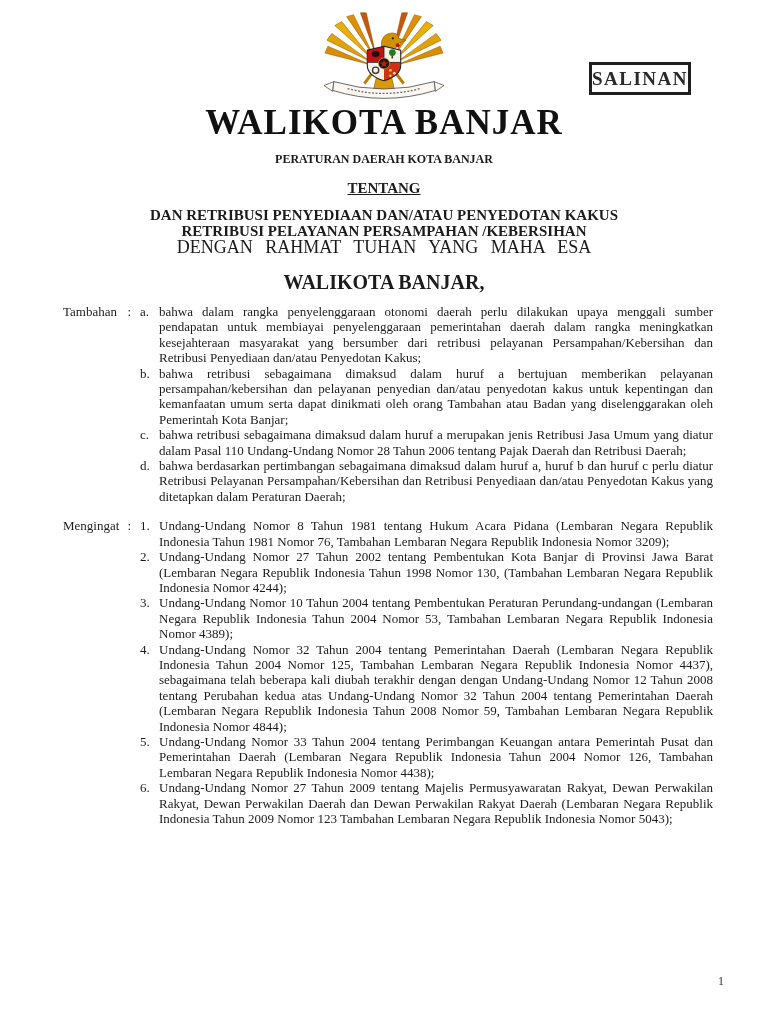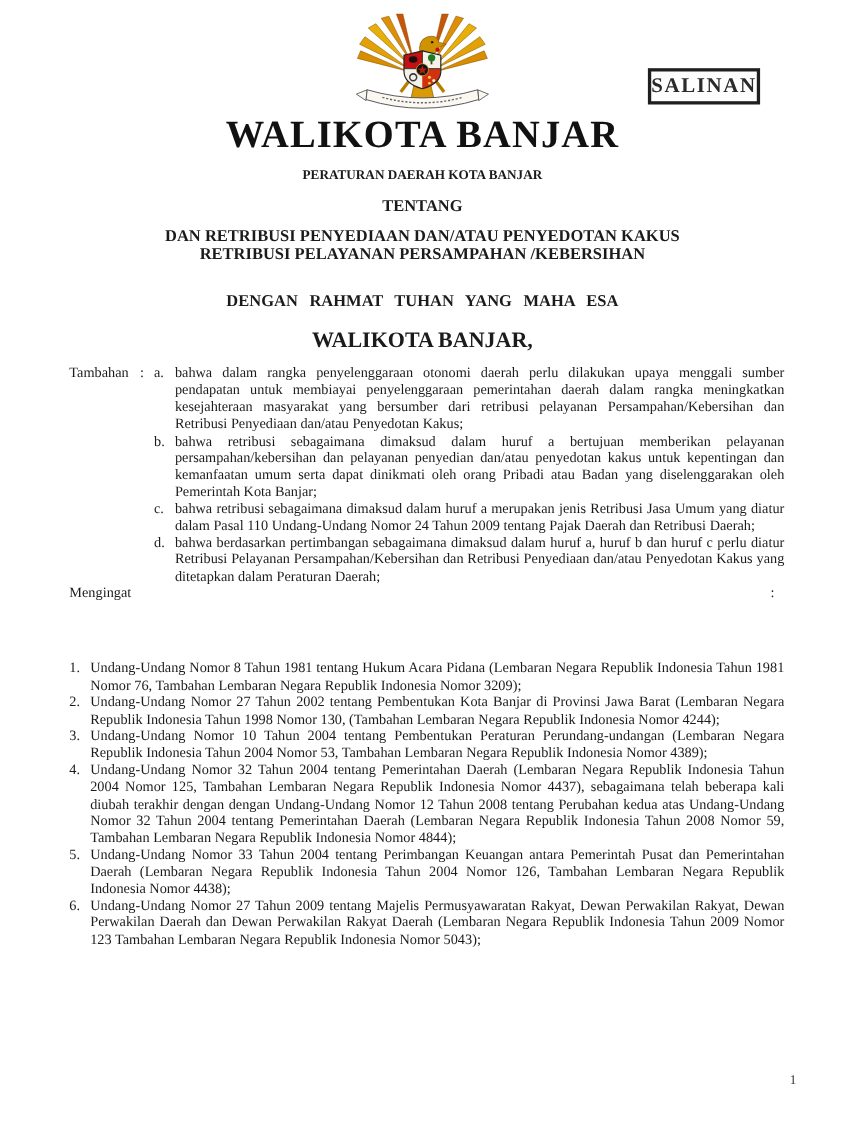--- a/index.html
+++ b/index.html
@@ -12,27 +12,27 @@
   .stamp{
     position:absolute;top:62px;left:589px;width:96px;height:27px;
     border:3px solid #1f1f1f;display:flex;align-items:center;justify-content:center;
     font-weight:bold;font-size:19px;letter-spacing:1.5px;color:#2a2a2a;background:#fdfdfd;
   }
   .header{text-align:center;}
   .doc-title{
     margin:0;font-size:35px;font-weight:bold;letter-spacing:1px;line-height:40px;color:#111;
   }
   .reg-lines{margin-top:8px;font-size:12px;font-weight:bold;line-height:17px;}
-  .about{margin-top:12px;font-size:15px;font-weight:bold;line-height:17px;}
+  .about{margin-top:12px;font-size:15px;font-weight:bold;line-height:17px;text-decoration:underline;}
   .subject{margin-top:10px;font-size:15px;font-weight:bold;line-height:16px;}
-  .invocation{margin-top:27px;font-size:15px;font-weight:bold;word-spacing:0.45em;line-height:16px;}
+  .invocation{font-size:18px;font-weight:normal;word-spacing:0.45em;line-height:16px;}
   .issuer{margin-top:19px;font-size:20px;font-weight:bold;line-height:16px;}
   .preamble{margin:14px 55px 0 63px;width:650px;box-sizing:border-box;}
   .section{display:flex;font-size:13px;line-height:15.4px;}
-  .section + .section{flex-direction:column;}
+  .section + .section{margin-top:14px;}
   .section-label{
     flex:0 0 68px;display:flex;justify-content:space-between;margin-right:9px;
   }
   .section-items{flex:1;min-width:0;}
   .item{display:flex;}
   .item-marker{flex:0 0 19px;}
   .item-text{flex:1;text-align:justify;}
   .page-number{position:absolute;top:974px;right:44px;font-size:12px;color:#333;}
 </style>
 </head>
@@ -124,26 +124,26 @@
       </div>
       <div class="section-items">
 
           <div class="item">
             <span class="item-marker">a.</span>
             <span class="item-text">bahwa dalam rangka penyelenggaraan otonomi daerah perlu dilakukan upaya menggali sumber pendapatan untuk membiayai penyelenggaraan pemerintahan daerah dalam rangka meningkatkan kesejahteraan masyarakat yang bersumber dari retribusi pelayanan Persampahan/Kebersihan dan Retribusi Penyediaan dan/atau Penyedotan Kakus;</span>
           </div>
 
           <div class="item">
             <span class="item-marker">b.</span>
-            <span class="item-text">bahwa retribusi sebagaimana dimaksud dalam huruf a bertujuan memberikan pelayanan persampahan/kebersihan dan pelayanan penyedian dan/atau penyedotan kakus untuk kepentingan dan kemanfaatan umum serta dapat dinikmati oleh orang Pribadi atau Badan yang diselenggarakan oleh Pemerintah Kota Banjar;</span>
+            <span class="item-text">bahwa retribusi sebagaimana dimaksud dalam huruf a bertujuan memberikan pelayanan persampahan/kebersihan dan pelayanan penyedian dan/atau penyedotan kakus untuk kepentingan dan kemanfaatan umum serta dapat dinikmati oleh orang Tambahan atau Badan yang diselenggarakan oleh Pemerintah Kota Banjar;</span>
           </div>
 
           <div class="item">
             <span class="item-marker">c.</span>
-            <span class="item-text">bahwa retribusi sebagaimana dimaksud dalam huruf a merupakan jenis Retribusi Jasa Umum yang diatur dalam Pasal 110 Undang-Undang Nomor 24 Tahun 2009 tentang Pajak Daerah dan Retribusi Daerah;</span>
+            <span class="item-text">bahwa retribusi sebagaimana dimaksud dalam huruf a merupakan jenis Retribusi Jasa Umum yang diatur dalam Pasal 110 Undang-Undang Nomor 28 Tahun 2006 tentang Pajak Daerah dan Retribusi Daerah;</span>
           </div>
 
           <div class="item">
             <span class="item-marker">d.</span>
             <span class="item-text">bahwa berdasarkan pertimbangan sebagaimana dimaksud dalam huruf a, huruf b dan huruf c perlu diatur Retribusi Pelayanan Persampahan/Kebersihan dan Retribusi Penyediaan dan/atau Penyedotan Kakus yang ditetapkan dalam Peraturan Daerah;</span>
           </div>
         </div>
     </div>
 
     <div class="section">

